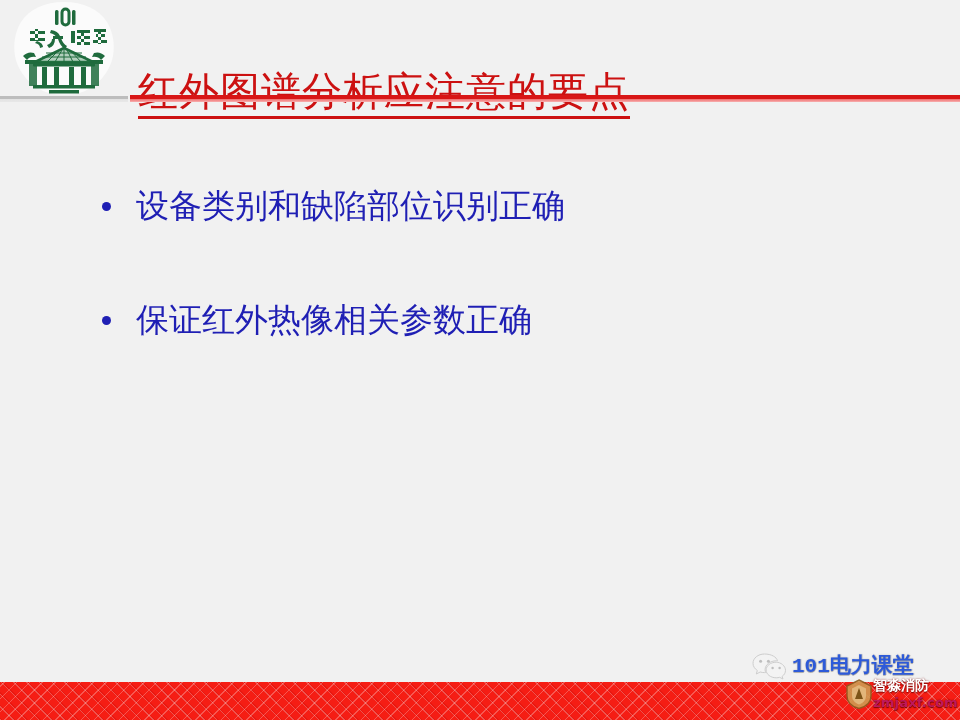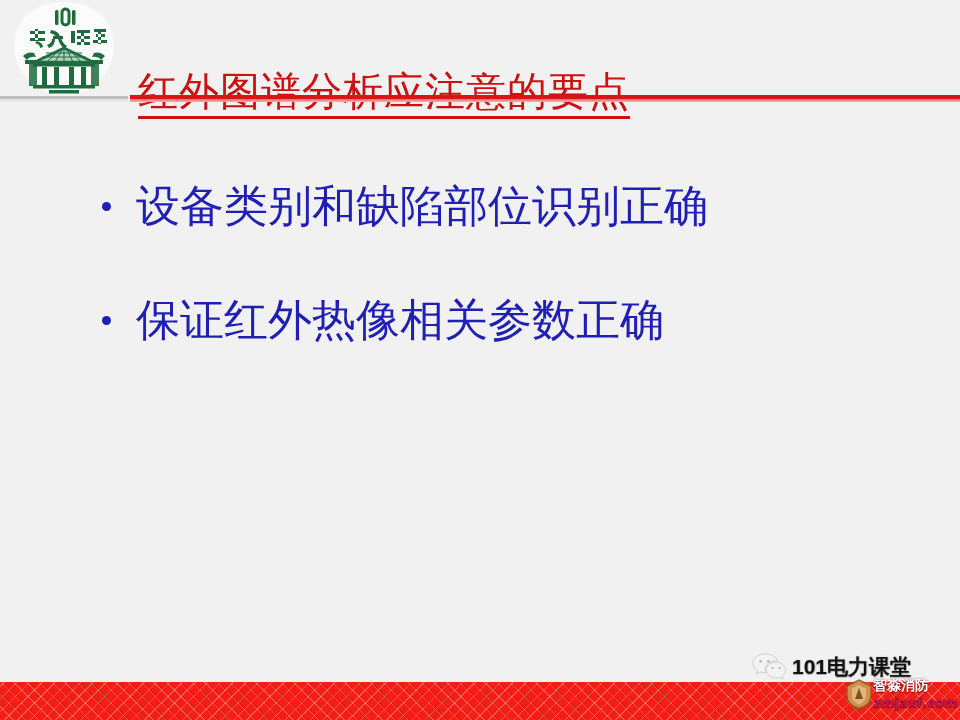--- a/index.html
+++ b/index.html
@@ -93,21 +93,21 @@
     margin: 0;
     padding: 0;
     list-style: none;
   }
 
   .bullet-item {
     position: relative;
     padding-left: 40px;
     margin-bottom: 70px;
     font-family: "DejaVu Serif", "Liberation Serif", serif;
-    font-size: 44px;
+    font-size: 33px;
     line-height: 44px;
     color: #1f1fb4;
     white-space: nowrap;
   }
   .bullet-item:last-child { margin-bottom: 4px; }
 
   .bullet-dot {
     position: absolute;
     left: 6px;
     top: 18px;
@@ -143,25 +143,25 @@
     left: 752px;
     top: 650px;
     height: 34px;
     display: flex;
     align-items: center;
     gap: 6px;
     opacity: .92;
   }
   .wm-wechat .wx-icon { width: 34px; height: 30px; display: block; }
   .wm-wechat .wm-text {
-    font-family: Liberation Sans, sans-serif;
+    font-family: Liberation Mono, monospace;
     font-size: 21px;
     font-weight: 700;
     line-height: 24px;
-    color: #000000;
+    color: #1d4ed8;
     text-shadow:
       0 1px 0 rgba(120,120,120,.55),
       1px 0 0 rgba(120,120,120,.35),
       0 0 2px rgba(140,140,140,.5);
     white-space: nowrap;
   }
 
   .wm-zm {
     position: absolute;
     left: 845px;

